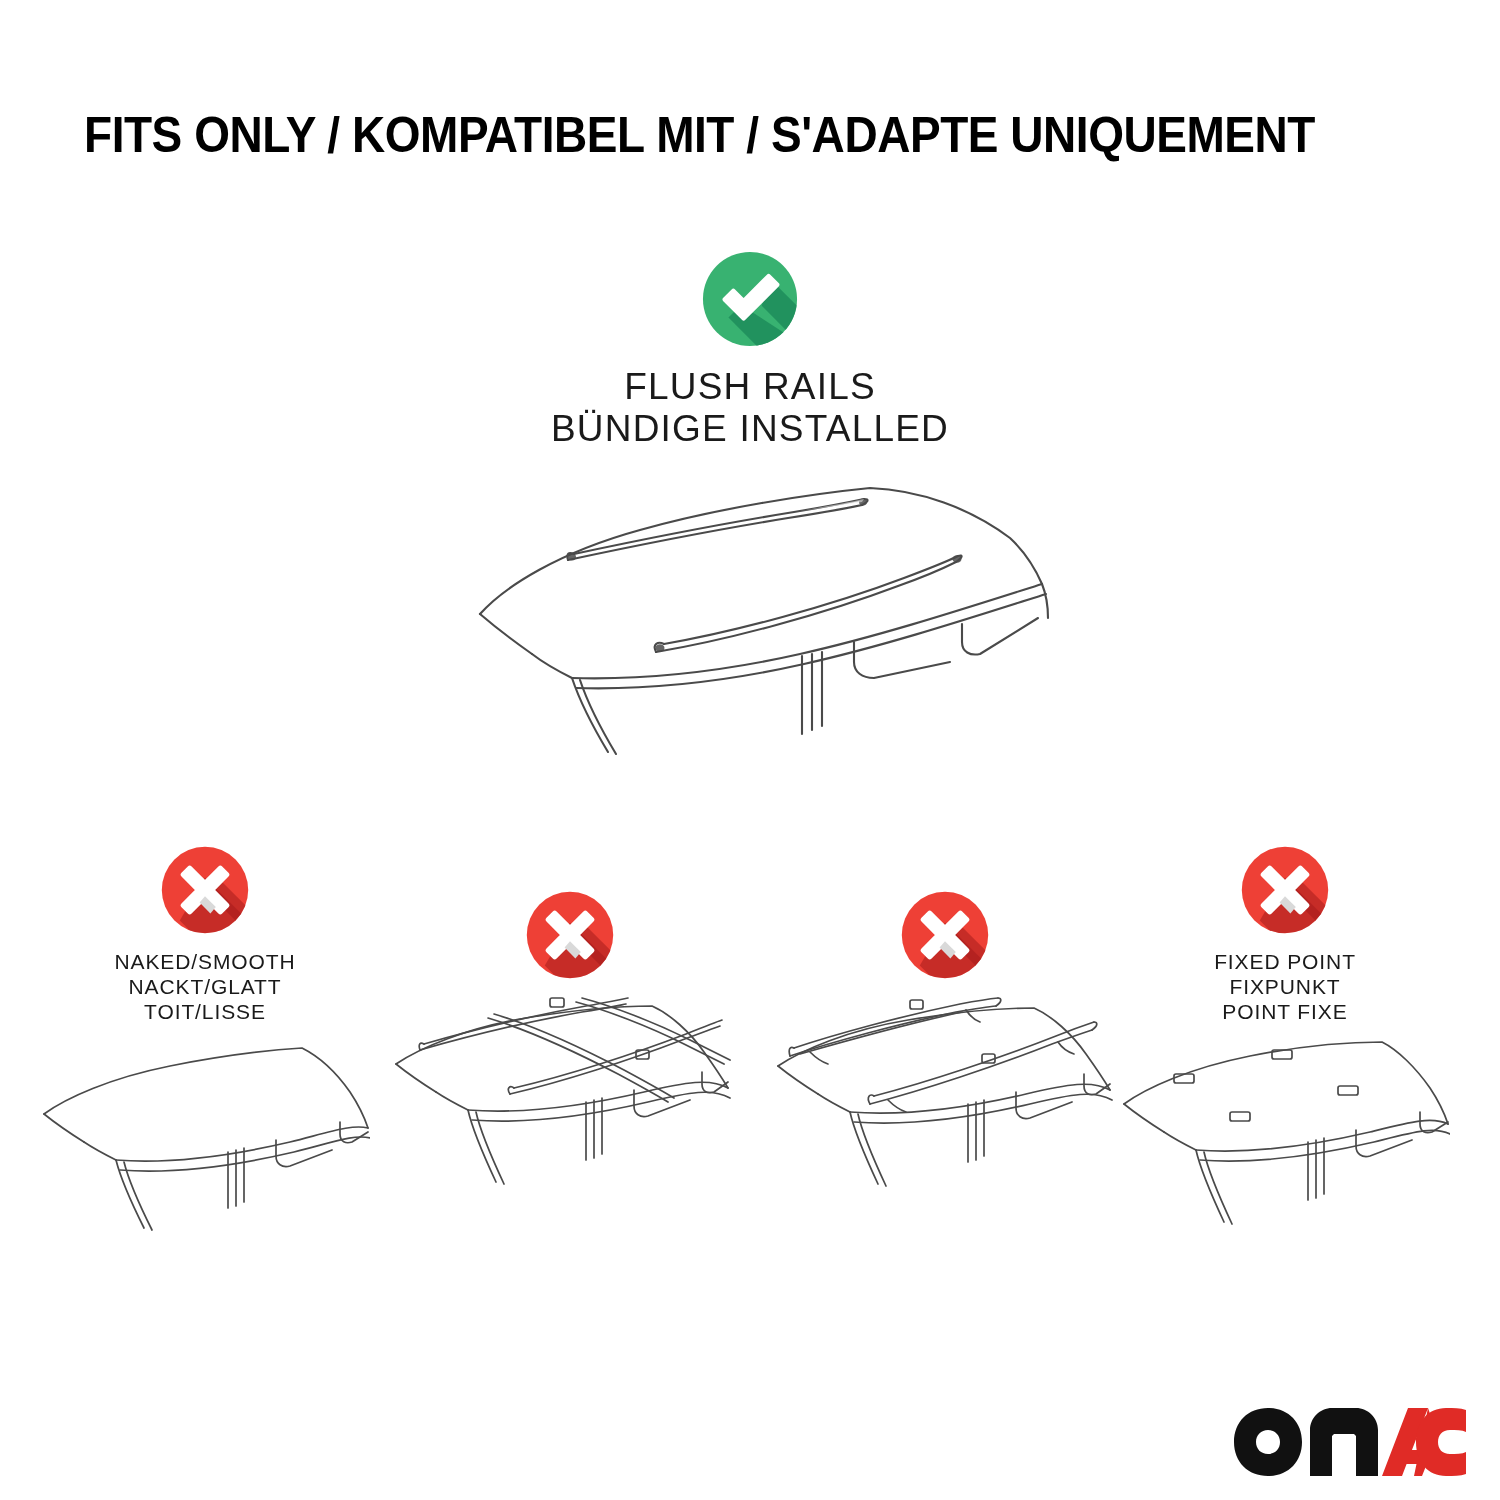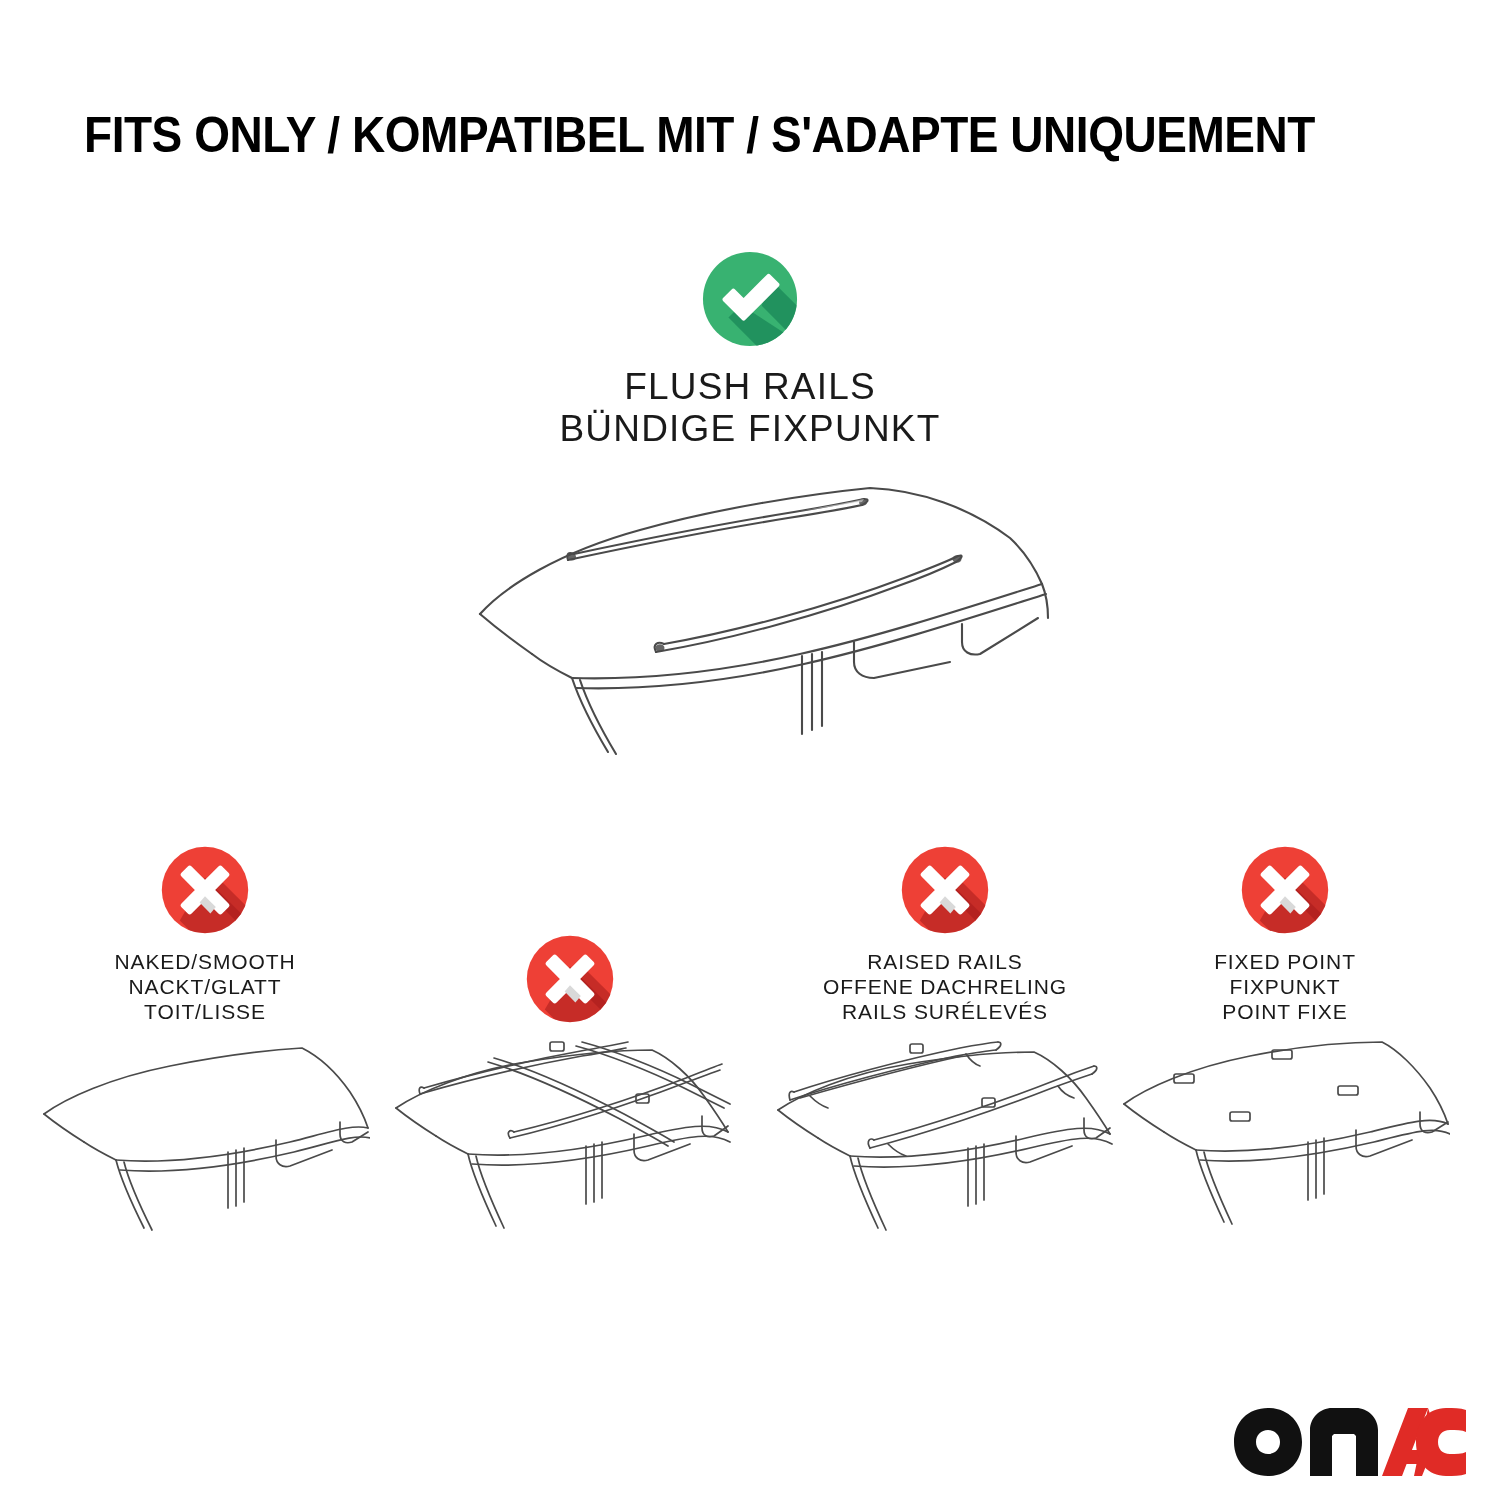--- a/index.html
+++ b/index.html
@@ -40,21 +40,21 @@
     color:#1a1a1a;
   }
   .hero-art { margin:16px auto 0; display:block; width:600px; height:300px; }
 
   
   .grid {
     position:absolute;
     left:40px; top:845px;
     width:1420px;
     display:flex;
-    align-items:flex-end;
+    align-items:center;
   }
   .col { flex:1 1 0; display:flex; flex-direction:column; align-items:center; }
   .col-1 { flex:0 0 330px; }
   .col-2 { flex:0 0 400px; }
   .col-3 { flex:0 0 350px; }
   .col-4 { flex:0 0 330px; }
 
   .x-badge { width:90px; height:90px; display:block; }
   .col-label {
     margin-top:14px;
@@ -93,21 +93,21 @@
       <circle cx="50" cy="50" r="48" fill="#38b271"></circle>
       <g clip-path="url(#heroClip)">
         <path d="M41 56 L28 69 L75 116 L98 93 Z" fill="#1f8f5c" opacity="0.92"></path>
         <path d="M70 29 L98 57 L98 93 L62 57 Z" fill="#1f8f5c" opacity="0.92"></path>
       </g>
       <path d="M24.5 50.5 L33 42 L43.5 52.5 L69 27 L77.5 35.5 L43.5 69.5 Z" fill="#ffffff" stroke="#ffffff" stroke-width="5" stroke-linejoin="round"></path>
     </svg>
 
     <div class="hero-text">
       <div>FLUSH RAILS</div>
-      <div>BÜNDIGE FIXPUNKT</div>
+      <div>BÜNDIGE INSTALLED</div>
     </div>
 
     <svg class="hero-art" viewBox="0 0 600 300">
       <g fill="none" stroke="#4a4a4a" stroke-width="2.1" stroke-linejoin="round" stroke-linecap="round">
 
         <path d="M30 148 C55 120 110 86 190 64 C268 42 360 28 420 22
                  C470 24 520 42 560 72
                  C575 86 585 102 592 118"></path>
         <path d="M30 148 C44 160 62 174 82 188"></path>
         <path d="M82 188 C95 198 110 206 122 212"></path>
@@ -249,23 +249,20 @@
             </clipPath>
           </defs>
         <circle cx="50" cy="50" r="48" fill="#ee4036"></circle>
         <g clip-path="url(#xc3)">
           <path d="M50 36 L64 50 L98 84 L98 98 L36 98 L22 84 Z" fill="#a51c1c" opacity="0.55"></path>
           <path d="M64 36 L98 70 L98 98 L50 50 Z" fill="#a51c1c" opacity="0.55"></path>
         </g>
         <path d="M33 26 L50 43 L67 26 L74 33 L57 50 L74 67 L67 74 L50 57 L33 74 L26 67 L43 50 L26 33 Z" fill="#ffffff" stroke="#ffffff" stroke-width="6" stroke-linejoin="round"></path>
         <path d="M50 57 L62 69 L56 76 L44 64 Z" fill="#d9d9d9"></path>
       </svg>
-      <div class="col-label">RAISED RAILS
-OFFENE DACHRELING
-RAILS SURÉLEVÉS</div>
       <svg class="col-art" width="350" height="230" viewBox="0 0 350 230">
         <g fill="none" stroke="#4a4a4a" stroke-width="1.7" stroke-linejoin="round" stroke-linecap="round">
           <path d="M8 74 C32 58 78 38 138 28 C192 19 234 16 264 16 C282 24 302 42 316 62 C326 76 334 88 340 98"></path>
           <path d="M8 74 C18 82 32 92 48 102"></path>
           <path d="M48 102 C60 110 72 116 80 120"></path>
           <path d="M80 120 C84 138 94 162 108 192"></path>
           <path d="M88 122 C92 140 102 164 116 194"></path>
           <path d="M80 120 C132 124 196 116 256 102 C298 92 322 88 340 98"></path>
           <path d="M84 130 C136 134 200 126 260 112 C302 102 324 98 342 108"></path>
           <path d="M198 112 L198 170"></path>

